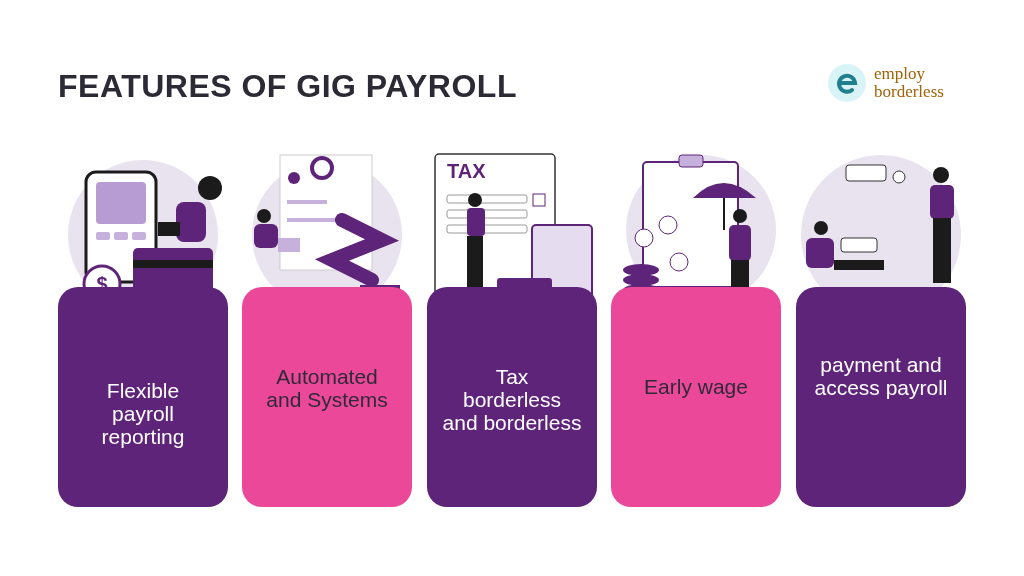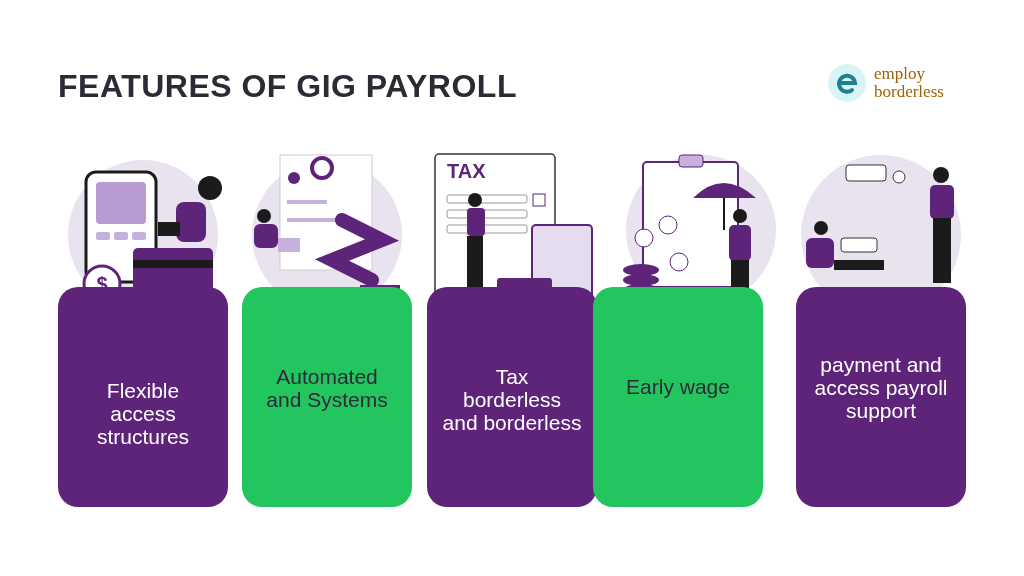--- a/index.html
+++ b/index.html
@@ -4,21 +4,21 @@
 <style>
   html,body{margin:0;padding:0;}
   body{width:1024px;height:576px;background:#ffffff;position:relative;overflow:hidden;font-family:"Liberation Sans",sans-serif;}
   .title{position:absolute;left:58px;top:60px;font-size:32px;font-weight:700;color:#2b2a35;letter-spacing:0.5px;margin:0;line-height:52px;}
   .logo{position:absolute;left:828px;top:64px;display:flex;align-items:center;}
   .logo-mark{width:38px;height:38px;border-radius:50%;background:#d9f4f6;position:relative;margin-right:8px;}
   .logo-mark svg{position:absolute;left:4px;top:4px;}
   .logo-text{font-size:17px;line-height:18px;color:#a16207;font-family:Liberation Serif, serif;}
   .card{position:absolute;top:287px;width:170px;height:220px;border-radius:20px;}
   .card.dark{background:#5e2479;color:#ffffff;}
-  .card.light{background:#22c55e;color:#2e2a3a;}
+  .card.light{background:#ec4899;color:#2e2a3a;}
   .card-text{position:absolute;left:0;right:0;text-align:center;font-size:21px;line-height:23px;font-weight:500;}
   .illu{position:absolute;top:150px;width:170px;height:165px;}
   .circle{position:absolute;border-radius:50%;background:#e9e3ef;}
 </style>
 </head>
 <body>
 
 <h1 class="title">FEATURES OF GIG PAYROLL</h1>
 
 <div class="logo">
@@ -46,22 +46,22 @@
     <circle cx="44" cy="134" r="18" fill="#fff" stroke="#5e2479" stroke-width="3"></circle>
     <text x="44" y="141" text-anchor="middle" font-size="20" font-weight="700" fill="#5e2479" font-family="Liberation Sans, sans-serif">$</text>
     <circle cx="152" cy="38" r="12" fill="#1b1b1b"></circle>
     <rect x="118" y="52" width="30" height="40" rx="8" fill="#5e2479"></rect>
     <rect x="100" y="72" width="22" height="14" fill="#1b1b1b"></rect>
   </svg>
 </div>
 <div class="card dark" style="left:58px">
   <div class="card-text" style="top:92px">
     <div>Flexible</div>
-      <div>access</div>
-      <div>structures</div>
+      <div>payroll</div>
+      <div>reporting</div>
   </div>
 </div>
 
 <div class="illu" style="left:242px">
   <div class="circle" style="left:10px;top:10px;width:150px;height:150px;"></div>
   <svg width="170" height="165" style="position:absolute;left:0;top:0">
     <rect x="38" y="5" width="92" height="115" fill="#fff" stroke="#ccc"></rect>
     <circle cx="80" cy="18" r="10" fill="none" stroke="#5e2479" stroke-width="4"></circle>
     <circle cx="52" cy="28" r="6" fill="#5e2479"></circle>
     <rect x="45" y="50" width="40" height="4" fill="#c6b0dc"></rect>
@@ -117,21 +117,21 @@
       <ellipse cx="30" cy="130" rx="18" ry="6" fill="#5e2479"></ellipse>
       <ellipse cx="30" cy="140" rx="18" ry="6" fill="#5e2479"></ellipse>
       <ellipse cx="30" cy="150" rx="18" ry="6" fill="#5e2479"></ellipse>
     <ellipse cx="68" cy="144" rx="16" ry="5" fill="#5e2479"></ellipse>
       <ellipse cx="68" cy="153" rx="16" ry="5" fill="#5e2479"></ellipse>
     <circle cx="33" cy="88" r="9" fill="#fff" stroke="#5e2479"></circle>
       <circle cx="57" cy="75" r="9" fill="#fff" stroke="#5e2479"></circle>
       <circle cx="68" cy="112" r="9" fill="#fff" stroke="#5e2479"></circle>
   </svg>
 </div>
-<div class="card light" style="left:593px">
+<div class="card light" style="left:611px">
   <div class="card-text" style="top:88px">
     <div>Early wage</div>
   </div>
 </div>
 
 <div class="illu" style="left:796px">
   <div class="circle" style="left:5px;top:5px;width:160px;height:160px;"></div>
   <svg width="170" height="165" style="position:absolute;left:0;top:0">
     <rect x="50" y="15" width="40" height="16" rx="3" fill="#fff" stroke="#333"></rect>
     <rect x="45" y="88" width="36" height="14" rx="3" fill="#fff" stroke="#333"></rect>
@@ -141,15 +141,14 @@
     <rect x="38" y="110" width="50" height="10" fill="#1b1b1b"></rect>
     <circle cx="145" cy="25" r="8" fill="#1b1b1b"></circle>
     <rect x="134" y="35" width="24" height="34" rx="5" fill="#5e2479"></rect>
     <rect x="137" y="68" width="18" height="65" fill="#1b1b1b"></rect>
   </svg>
 </div>
 <div class="card dark" style="left:796px">
   <div class="card-text" style="top:66px">
       <div>payment and</div>
       <div>access payroll</div>
-      <div>support</div>
   </div>
 </div>
 
 </body></html>

